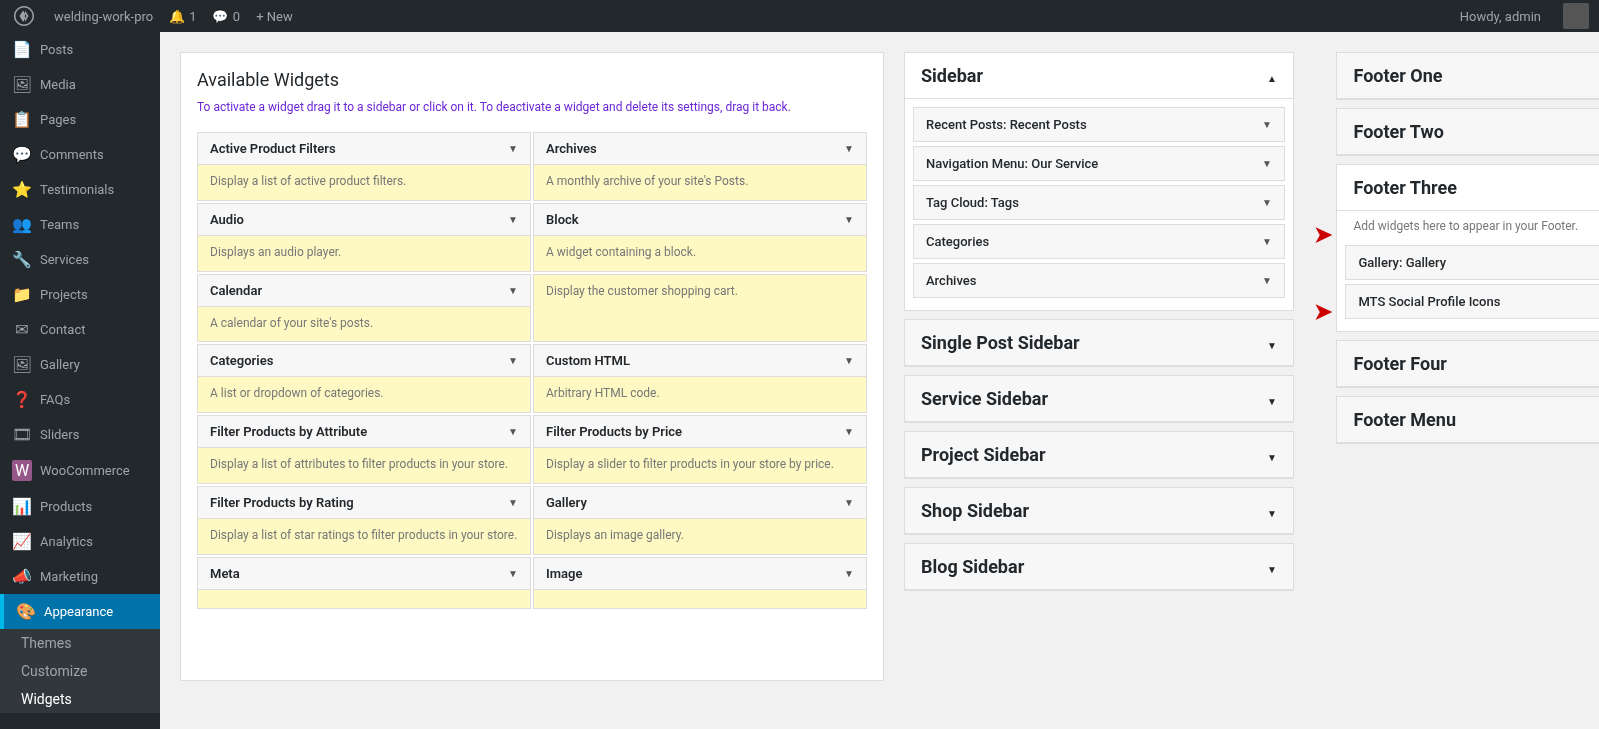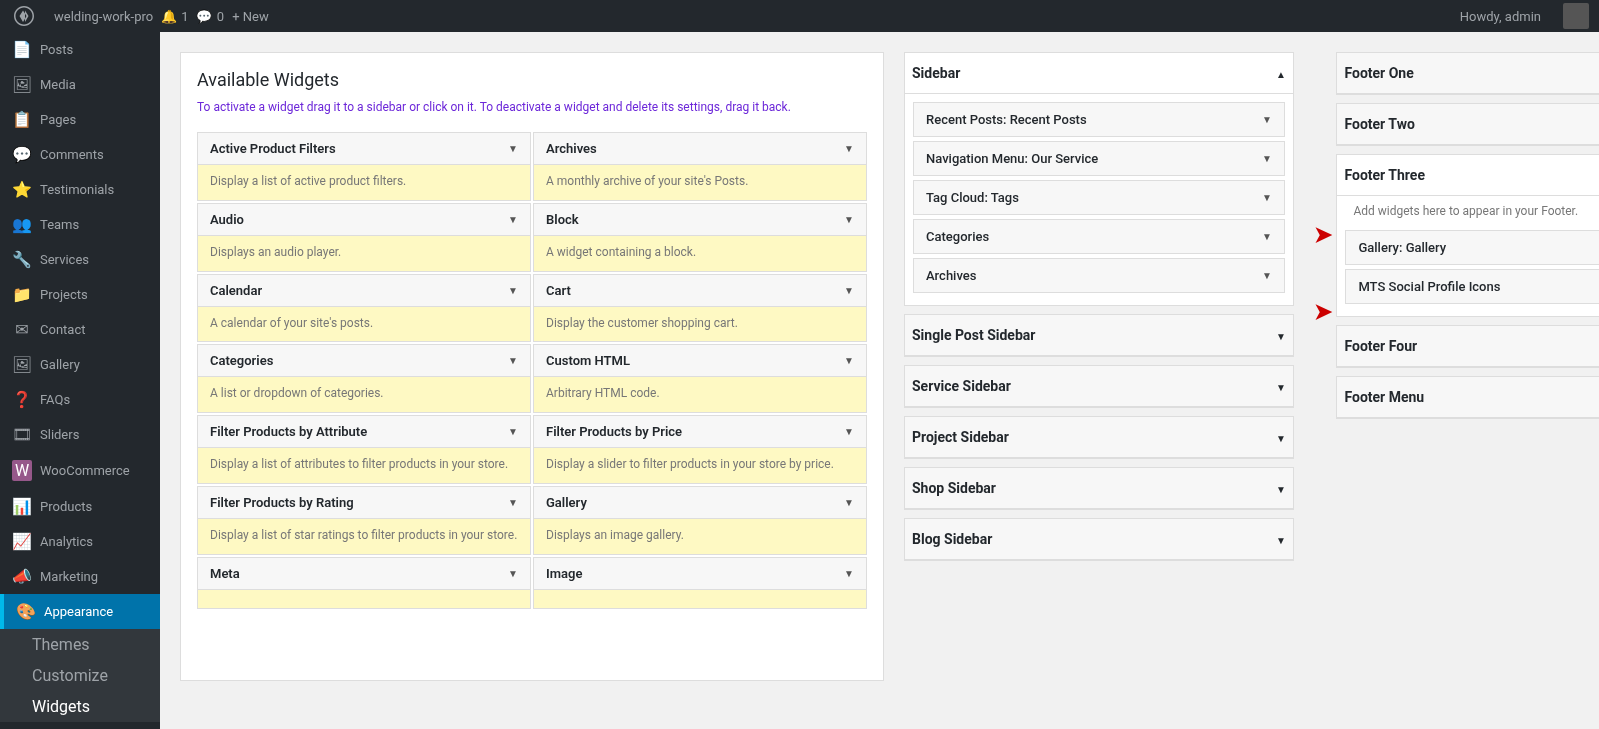--- a/index.html
+++ b/index.html
@@ -6,39 +6,39 @@
     body { font-family: -apple-system, BlinkMacSystemFont, "Segoe UI", Roboto, sans-serif; font-size: 13px; background: #f1f1f1; display: flex; height: 100vh; overflow: hidden; }
 
     
     #wpadminbar {
       position: fixed; top: 0; left: 0; right: 0; height: 32px;
       background: #23282d; color: #ccc; display: flex; align-items: center;
       z-index: 100; padding: 0 10px; gap: 16px;
     }
     #wpadminbar .wp-logo { width: 28px; height: 28px; display: flex; align-items: center; justify-content: center; }
     #wpadminbar .wp-logo svg { fill: #9ea3a8; width: 20px; height: 20px; }
-    #wpadminbar .bar-items { display: flex; align-items: center; gap: 8px; flex: 1; }
+    #wpadminbar .bar-items { display: flex; align-items: center; gap: 16px; flex: 1; }
     #wpadminbar .bar-item { color: #9ea3a8; font-size: 13px; display: flex; align-items: center; gap: 4px; }
     #wpadminbar .howdy { margin-left: auto; color: #9ea3a8; font-size: 13px; }
     #wpadminbar .avatar { width: 26px; height: 26px; border-radius: 2px; background: #555; display: inline-block; margin-left: 6px; }
 
     
     #adminmenu {
       width: 160px; background: #23282d; padding-top: 32px; flex-shrink: 0;
       overflow-y: auto; position: fixed; top: 0; bottom: 0; left: 0; z-index: 50;
     }
     .menu-item {
       display: flex; align-items: center; gap: 8px;
       padding: 8px 12px; color: #9ea3a8; cursor: pointer; font-size: 13px;
     }
     .menu-item.active { background: #0073aa; color: #fff; }
     .menu-item .menu-icon { width: 20px; text-align: center; font-size: 16px; }
 
     .submenu { background: #32373c; }
-    .submenu .menu-item { padding: 6px 12px 6px 32px; font-size: 16px; }
+    .submenu .menu-item { padding: 6px 12px 6px 21px; font-size: 14px; }
     .submenu .menu-item.active-sub { color: #fff; }
 
     
     #main-content {
       margin-left: 160px; margin-top: 32px; flex: 1; overflow-y: auto;
       display: flex; flex-direction: column;
     }
 
     
     .available-widgets {
@@ -65,22 +65,22 @@
 
     
     .sidebar-areas {
       display: flex; flex-direction: column; gap: 8px; width: 390px; flex-shrink: 0;
     }
 
     .sidebar-area {
       background: #fff; border: 1px solid #ddd;
     }
     .sidebar-area-header {
-      padding: 12px 7px; display: flex; justify-content: space-between;
-      align-items: center; cursor: pointer; font-weight: 700; font-size: 14px; color: #23282d;
+      padding: 12px 16px; display: flex; justify-content: space-between;
+      align-items: center; cursor: pointer; font-weight: 700; font-size: 18px; color: #23282d;
       background: #f7f7f7; border-bottom: 1px solid #ddd;
     }
     .sidebar-area-header.expanded { background: #fff; }
     .sidebar-area-content { padding: 8px; }
     .sidebar-area-desc { font-size: 12px; color: #777; padding: 8px 16px 4px; }
 
     .placed-widget {
       background: #f7f7f7; border: 1px solid #ddd; margin-bottom: 4px;
       padding: 9px 12px; display: flex; justify-content: space-between;
       align-items: center; font-size: 13px; color: #23282d;
@@ -247,24 +247,20 @@
 
         <div class="widget-item">
           <div class="widget-header">
             <span>Calendar</span>
             <span class="chevron chevron-down"></span>
           </div>
           <div class="widget-desc">A calendar of your site's posts.</div>
         </div>
 
         <div class="widget-item">
-          <div class="widget-header">
-            <span>Cart</span>
-            <span class="chevron chevron-down"></span>
-          </div>
           <div class="widget-desc">Display the customer shopping cart.</div>
         </div>
 
         <div class="widget-item">
           <div class="widget-header">
             <span>Categories</span>
             <span class="chevron chevron-down"></span>
           </div>
           <div class="widget-desc">A list or dropdown of categories.</div>
         </div>

